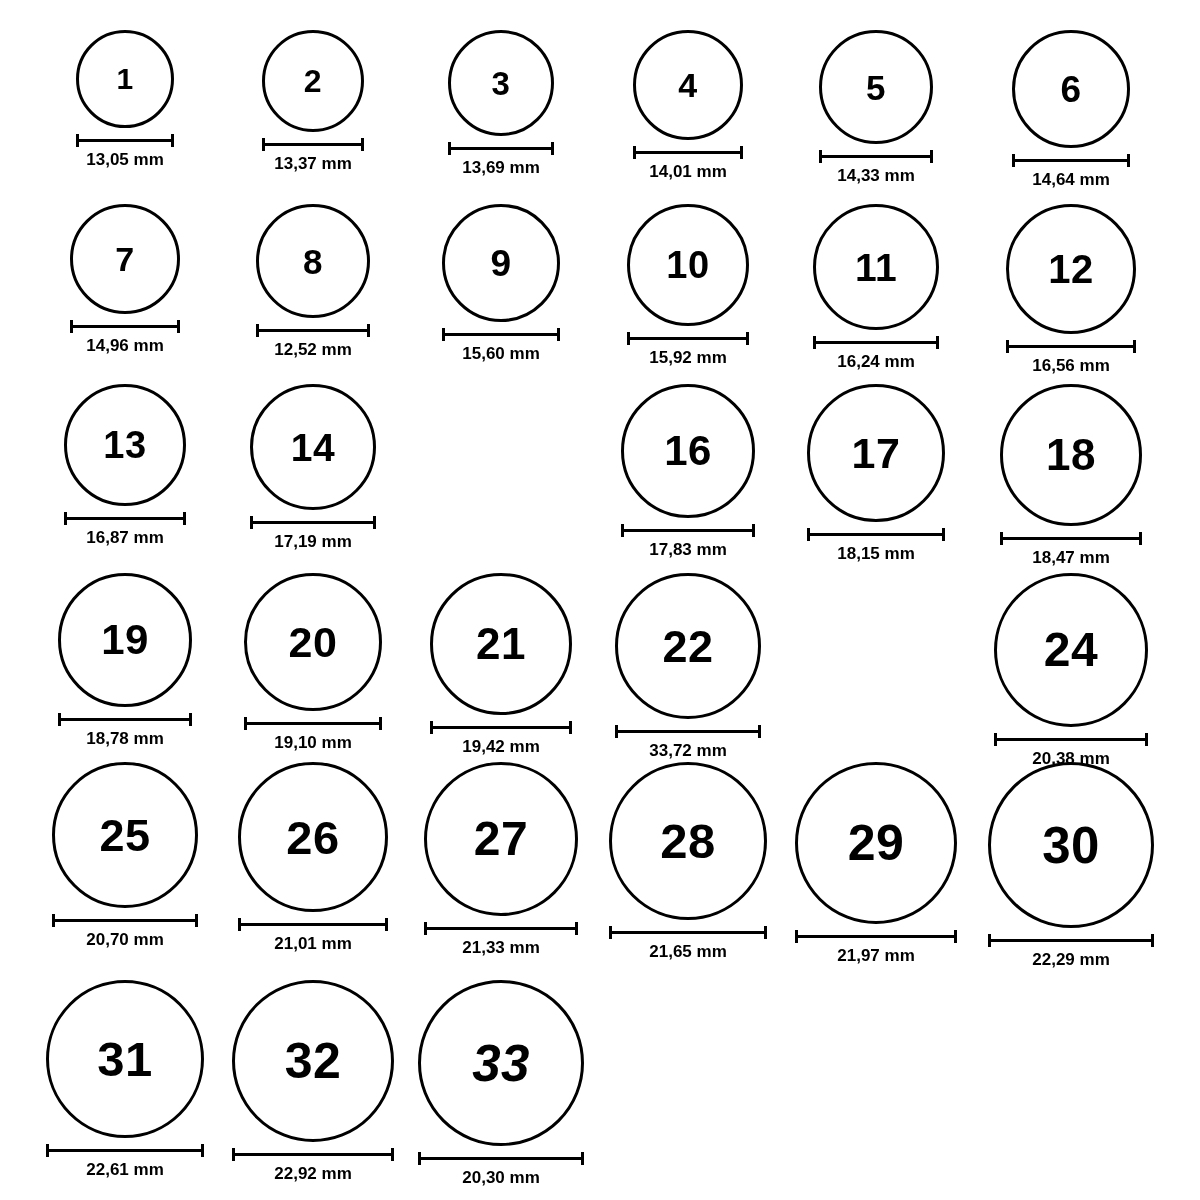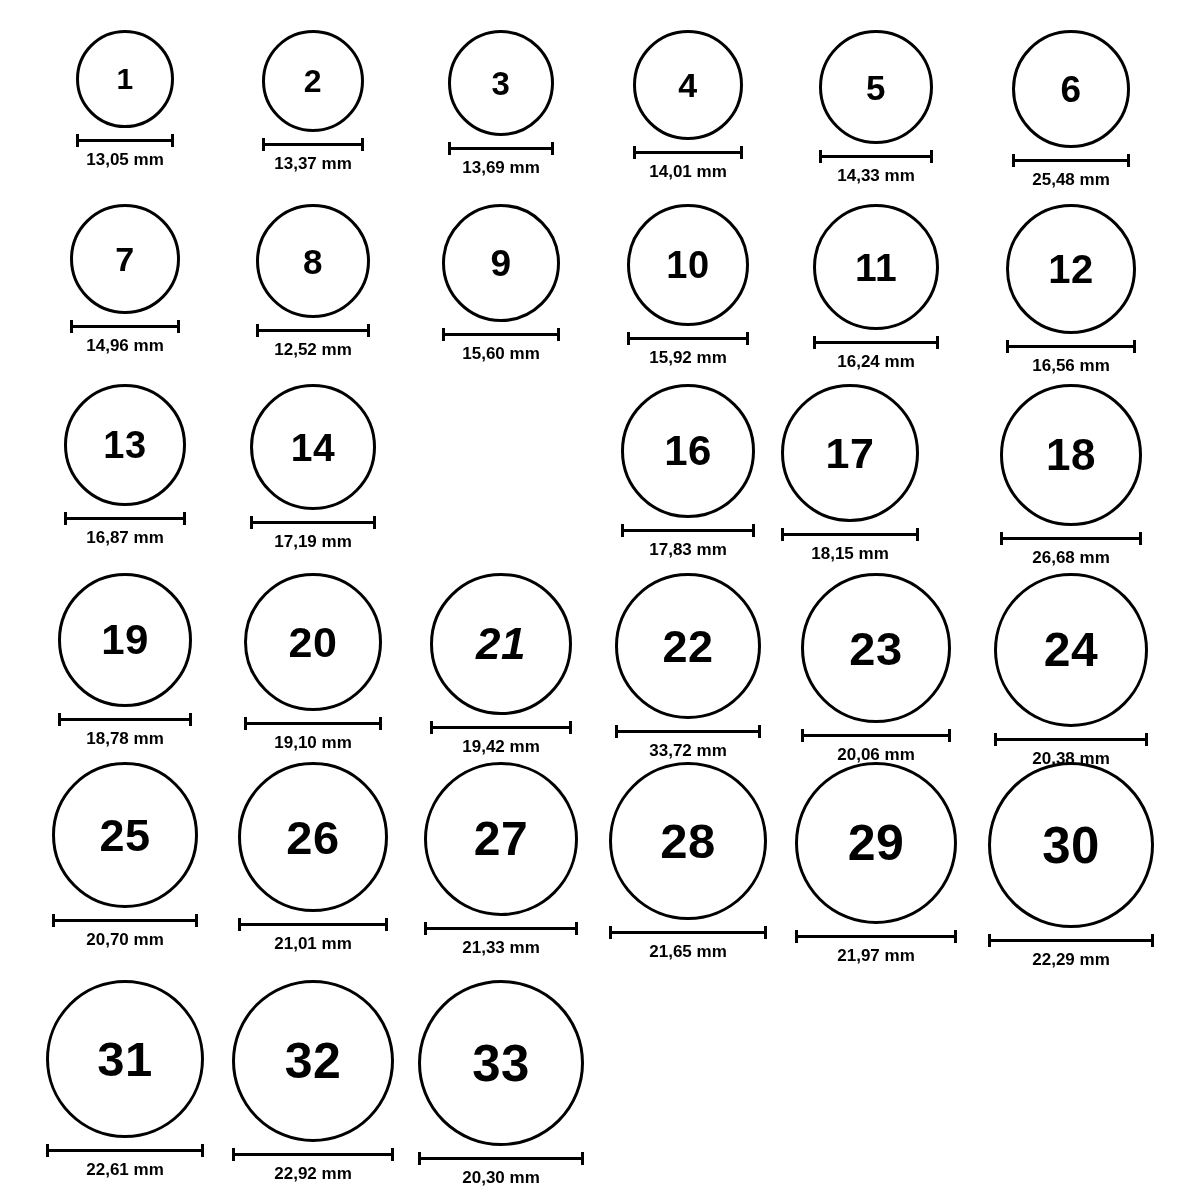--- a/index.html
+++ b/index.html
@@ -133,21 +133,21 @@
     </div>
     <div class="ring-cell" style="width: 186px; left: 978px; top: 30px;">
       <div class="ring-circle" style="width: 118px; height: 118px;">
         <span class="ring-number" style="font-size: 37px;">6</span>
       </div>
       <div class="measure-bar" style="width: 118px;">
         <div class="bar-line"></div>
         <div class="cap left"></div>
         <div class="cap right"></div>
       </div>
-      <div class="measure-label">25,48 mm</div>
+      <div class="measure-label">14,64 mm</div>
     </div>
     <div class="ring-cell" style="width: 186px; left: 32px; top: 204px;">
       <div class="ring-circle" style="width: 110px; height: 110px;">
         <span class="ring-number" style="font-size: 34px;">7</span>
       </div>
       <div class="measure-bar" style="width: 110px;">
         <div class="bar-line"></div>
         <div class="cap left"></div>
         <div class="cap right"></div>
       </div>
@@ -234,41 +234,41 @@
       <div class="ring-circle" style="width: 134px; height: 134px;">
         <span class="ring-number" style="font-size: 42px;">16</span>
       </div>
       <div class="measure-bar" style="width: 134px;">
         <div class="bar-line"></div>
         <div class="cap left"></div>
         <div class="cap right"></div>
       </div>
       <div class="measure-label">17,83 mm</div>
     </div>
-    <div class="ring-cell" style="width: 186px; left: 757px; top: 384px; text-align: center;">
+    <div class="ring-cell" style="width: 186px; left: 783px; top: 384px; text-align: center;">
       <div class="ring-circle" style="width: 138px; height: 138px;">
         <span class="ring-number" style="font-size: 43px;">17</span>
       </div>
       <div class="measure-bar" style="width: 138px;">
         <div class="bar-line"></div>
         <div class="cap left"></div>
         <div class="cap right"></div>
       </div>
       <div class="measure-label">18,15 mm</div>
     </div>
     <div class="ring-cell" style="width: 186px; left: 978px; top: 384px;">
       <div class="ring-circle" style="width: 142px; height: 142px;">
         <span class="ring-number" style="font-size: 44px;">18</span>
       </div>
       <div class="measure-bar" style="width: 142px;">
         <div class="bar-line"></div>
         <div class="cap left"></div>
         <div class="cap right"></div>
       </div>
-      <div class="measure-label">26,68 mm</div>
+      <div class="measure-label">18,47 mm</div>
     </div>
     <div class="ring-cell" style="width: 186px; left: 32px; top: 573px;">
       <div class="ring-circle" style="width: 134px; height: 134px;">
         <span class="ring-number" style="font-size: 42px;">19</span>
       </div>
       <div class="measure-bar" style="width: 134px;">
         <div class="bar-line"></div>
         <div class="cap left"></div>
         <div class="cap right"></div>
       </div>
@@ -279,52 +279,41 @@
         <span class="ring-number" style="font-size: 43px;">20</span>
       </div>
       <div class="measure-bar" style="width: 138px;">
         <div class="bar-line"></div>
         <div class="cap left"></div>
         <div class="cap right"></div>
       </div>
       <div class="measure-label">19,10 mm</div>
     </div>
     <div class="ring-cell" style="width: 186px; left: 408px; top: 573px;">
-      <div class="ring-circle" style="width: 142px; height: 142px; font-style: italic;">
+      <div class="ring-circle" style="width: 142px; height: 142px;">
         <span class="ring-number" style="font-size: 44px;">21</span>
       </div>
       <div class="measure-bar" style="width: 142px;">
         <div class="bar-line"></div>
         <div class="cap left"></div>
         <div class="cap right"></div>
       </div>
       <div class="measure-label">19,42 mm</div>
     </div>
     <div class="ring-cell" style="width: 186px; left: 595px; top: 573px;">
       <div class="ring-circle" style="width: 146px; height: 146px;">
         <span class="ring-number" style="font-size: 45px;">22</span>
       </div>
       <div class="measure-bar" style="width: 146px;">
         <div class="bar-line"></div>
         <div class="cap left"></div>
         <div class="cap right"></div>
       </div>
       <div class="measure-label">33,72 mm</div>
     </div>
-    <div class="ring-cell" style="width: 186px; left: 783px; top: 573px;">
-      <div class="ring-circle" style="width: 150px; height: 150px;">
-        <span class="ring-number" style="font-size: 47px;">23</span>
-      </div>
-      <div class="measure-bar" style="width: 150px;">
-        <div class="bar-line"></div>
-        <div class="cap left"></div>
-        <div class="cap right"></div>
-      </div>
-      <div class="measure-label">20,06 mm</div>
-    </div>
     <div class="ring-cell" style="width: 186px; left: 978px; top: 573px;">
       <div class="ring-circle" style="width: 154px; height: 154px;">
         <span class="ring-number" style="font-size: 48px;">24</span>
       </div>
       <div class="measure-bar" style="width: 154px;">
         <div class="bar-line"></div>
         <div class="cap left"></div>
         <div class="cap right"></div>
       </div>
       <div class="measure-label">20,38 mm</div>
@@ -411,21 +400,21 @@
         <span class="ring-number" style="font-size: 50px;">32</span>
       </div>
       <div class="measure-bar" style="width: 162px;">
         <div class="bar-line"></div>
         <div class="cap left"></div>
         <div class="cap right"></div>
       </div>
       <div class="measure-label">22,92 mm</div>
     </div>
     <div class="ring-cell" style="width: 186px; left: 408px; top: 980px;">
-      <div class="ring-circle" style="width: 166px; height: 166px;">
+      <div class="ring-circle" style="width: 166px; height: 166px; font-style: italic;">
         <span class="ring-number" style="font-size: 51px;">33</span>
       </div>
       <div class="measure-bar" style="width: 166px;">
         <div class="bar-line"></div>
         <div class="cap left"></div>
         <div class="cap right"></div>
       </div>
       <div class="measure-label">20,30 mm</div>
     </div>
   </div>

